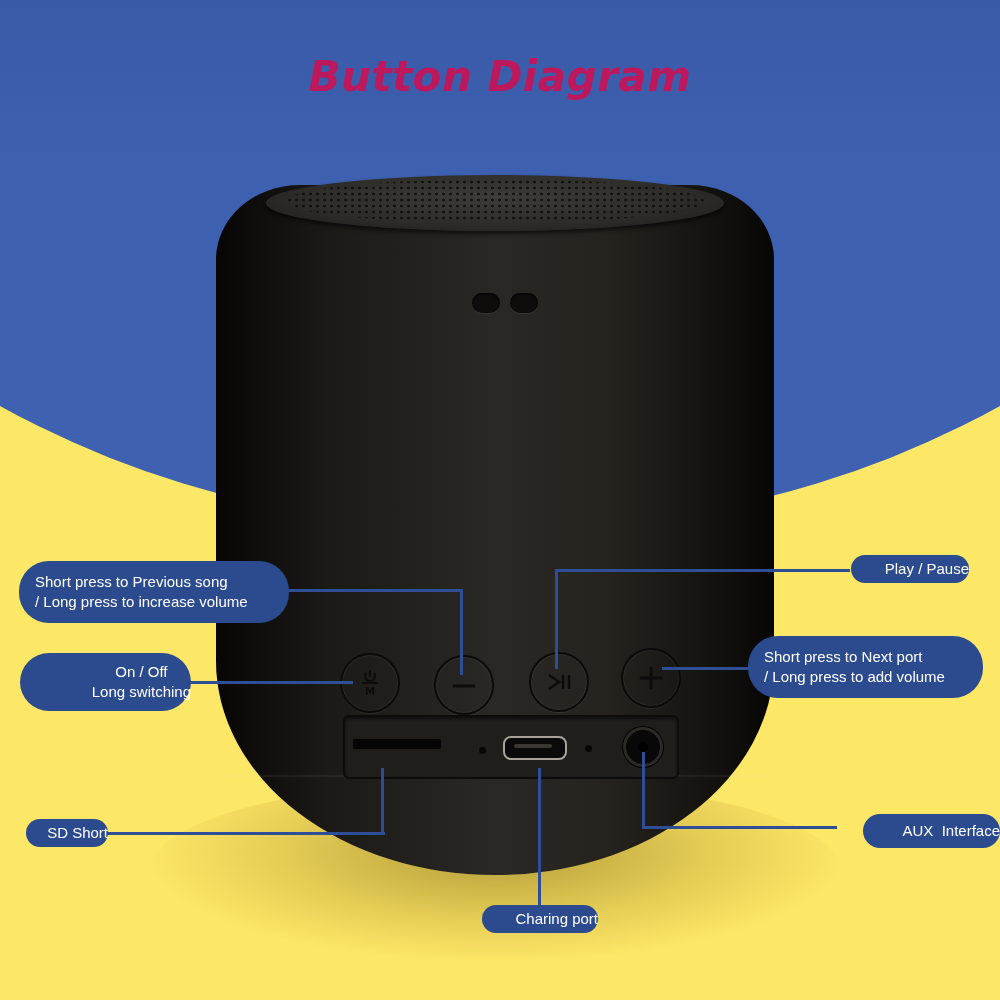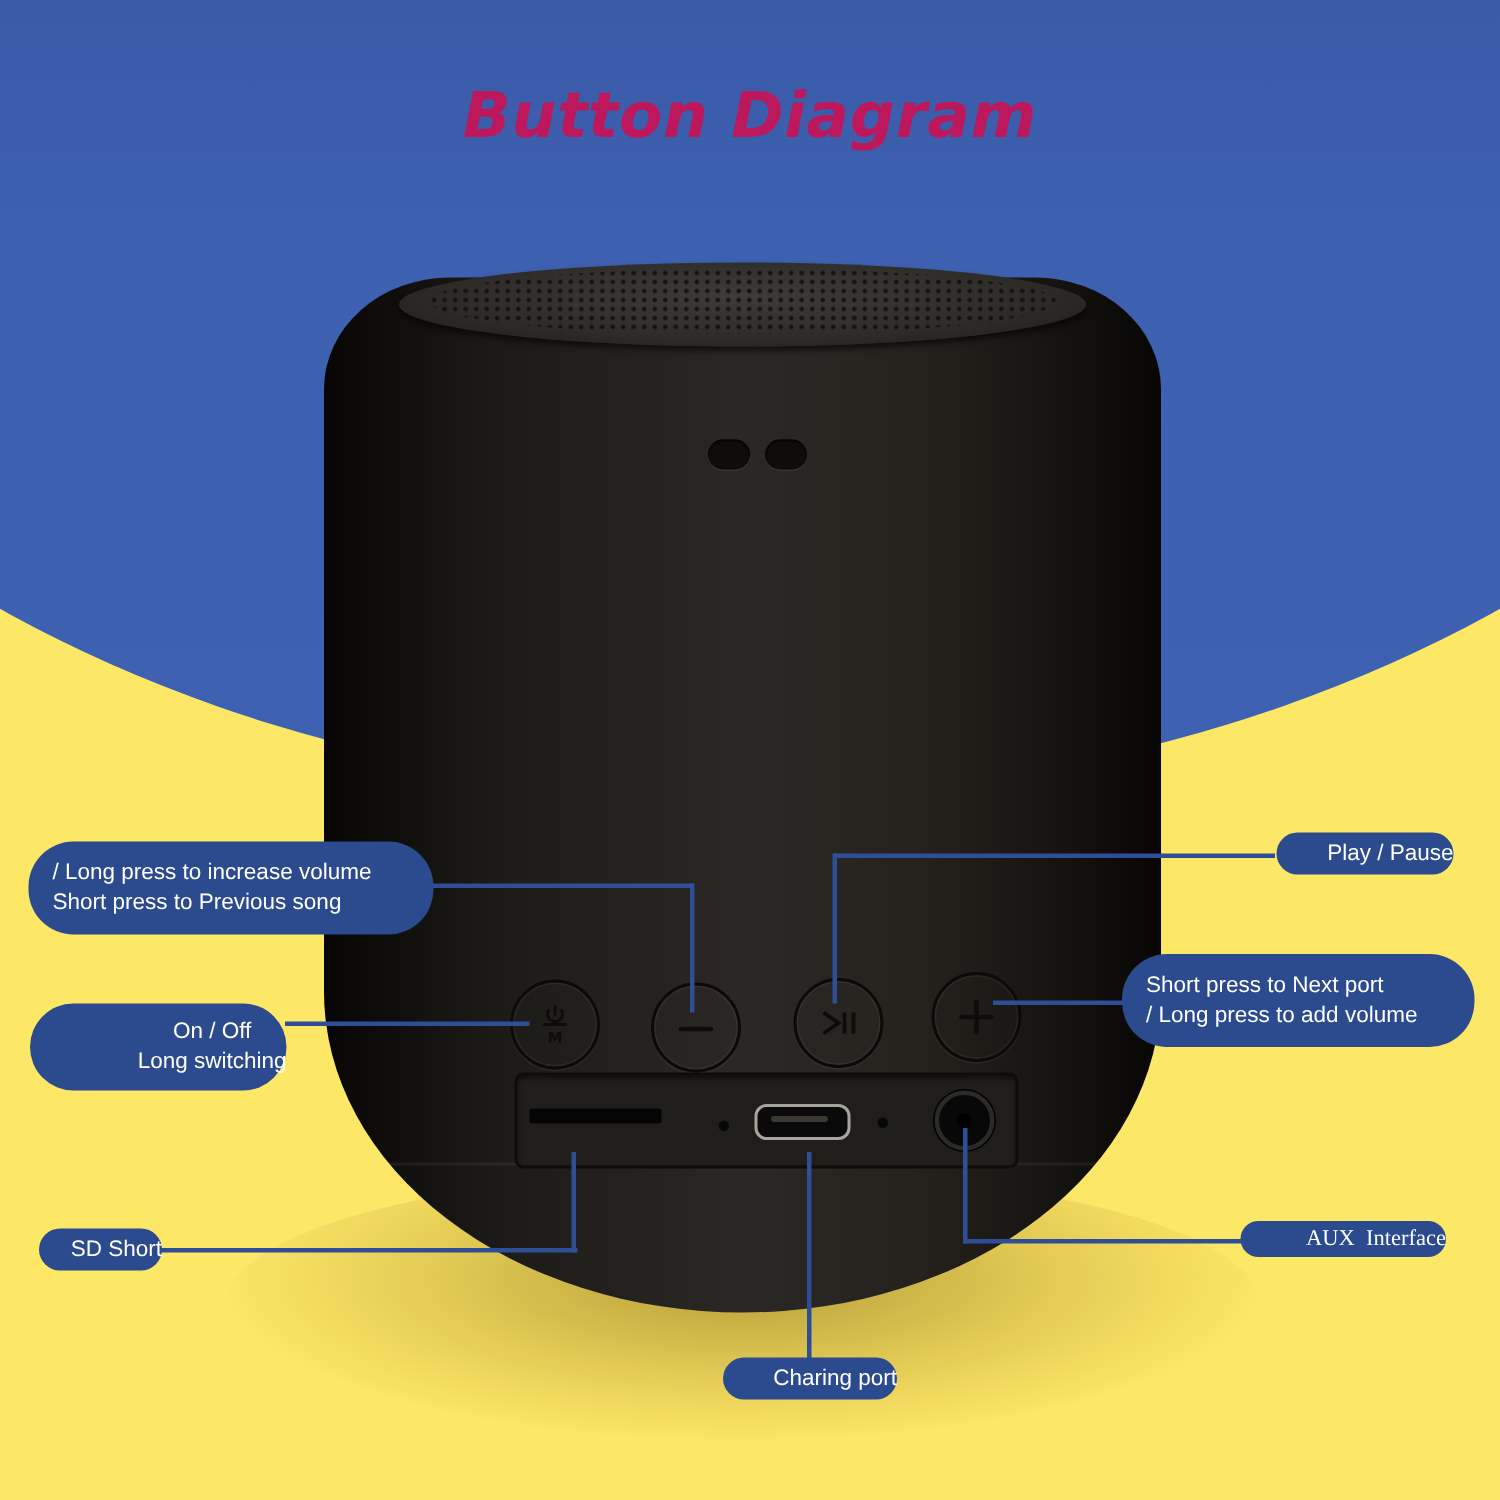--- a/index.html
+++ b/index.html
@@ -99,26 +99,26 @@
 <div class="line" style="left:105px; top:832px; width:280px; height:3px;"></div>
 <div class="line" style="left:381px; top:768px; width:3px; height:67px;"></div>
 
 <div class="line" style="left:538px; top:768px; width:3px; height:138px;"></div>
 
 <div class="line" style="left:642px; top:752px; width:3px; height:77px;"></div>
 <div class="line" style="left:642px; top:826px; width:195px; height:3px;"></div>
 
 <div class="label left" style="left:19px; top:561px; width:270px; height:62px;">
   <div class="stack">
+    <span>Short press to Previous song</span>
     <span>/ Long press to increase volume</span>
-    <span>Short press to Previous song</span>
   </div>
 </div>
 
-<div class="label" style="left:20px; top:653px; width:171px; height:58px;margin-top:16px;">
+<div class="label" style="left:20px; top:653px; width:171px; height:58px;">
   <div class="stack">
     <span>On / Off</span>
     <span>Long switching</span>
   </div>
 </div>
 
 <div class="label" style="left:851px; top:555px; width:118px; height:28px;">
   <span>Play / Pause</span>
 </div>
 
@@ -126,19 +126,19 @@
   <div class="stack">
     <span>Short press to Next port</span>
     <span>/ Long press to add volume</span>
   </div>
 </div>
 
 <div class="label" style="left:26px; top:819px; width:82px; height:28px;">
   <span>SD Short</span>
 </div>
 
-<div class="label" style="left:827px; top:814px; width:137px; height:24px;font-family:Liberation Serif, serif;">
+<div class="label" style="left:863px; top:814px; width:137px; height:34px;">
   <span style="white-space:pre;">AUX  Interface</span>
 </div>
 
 <div class="label" style="left:482px; top:905px; width:116px; height:28px;">
   <span>Charing port</span>
 </div>
 
 </body></html>

